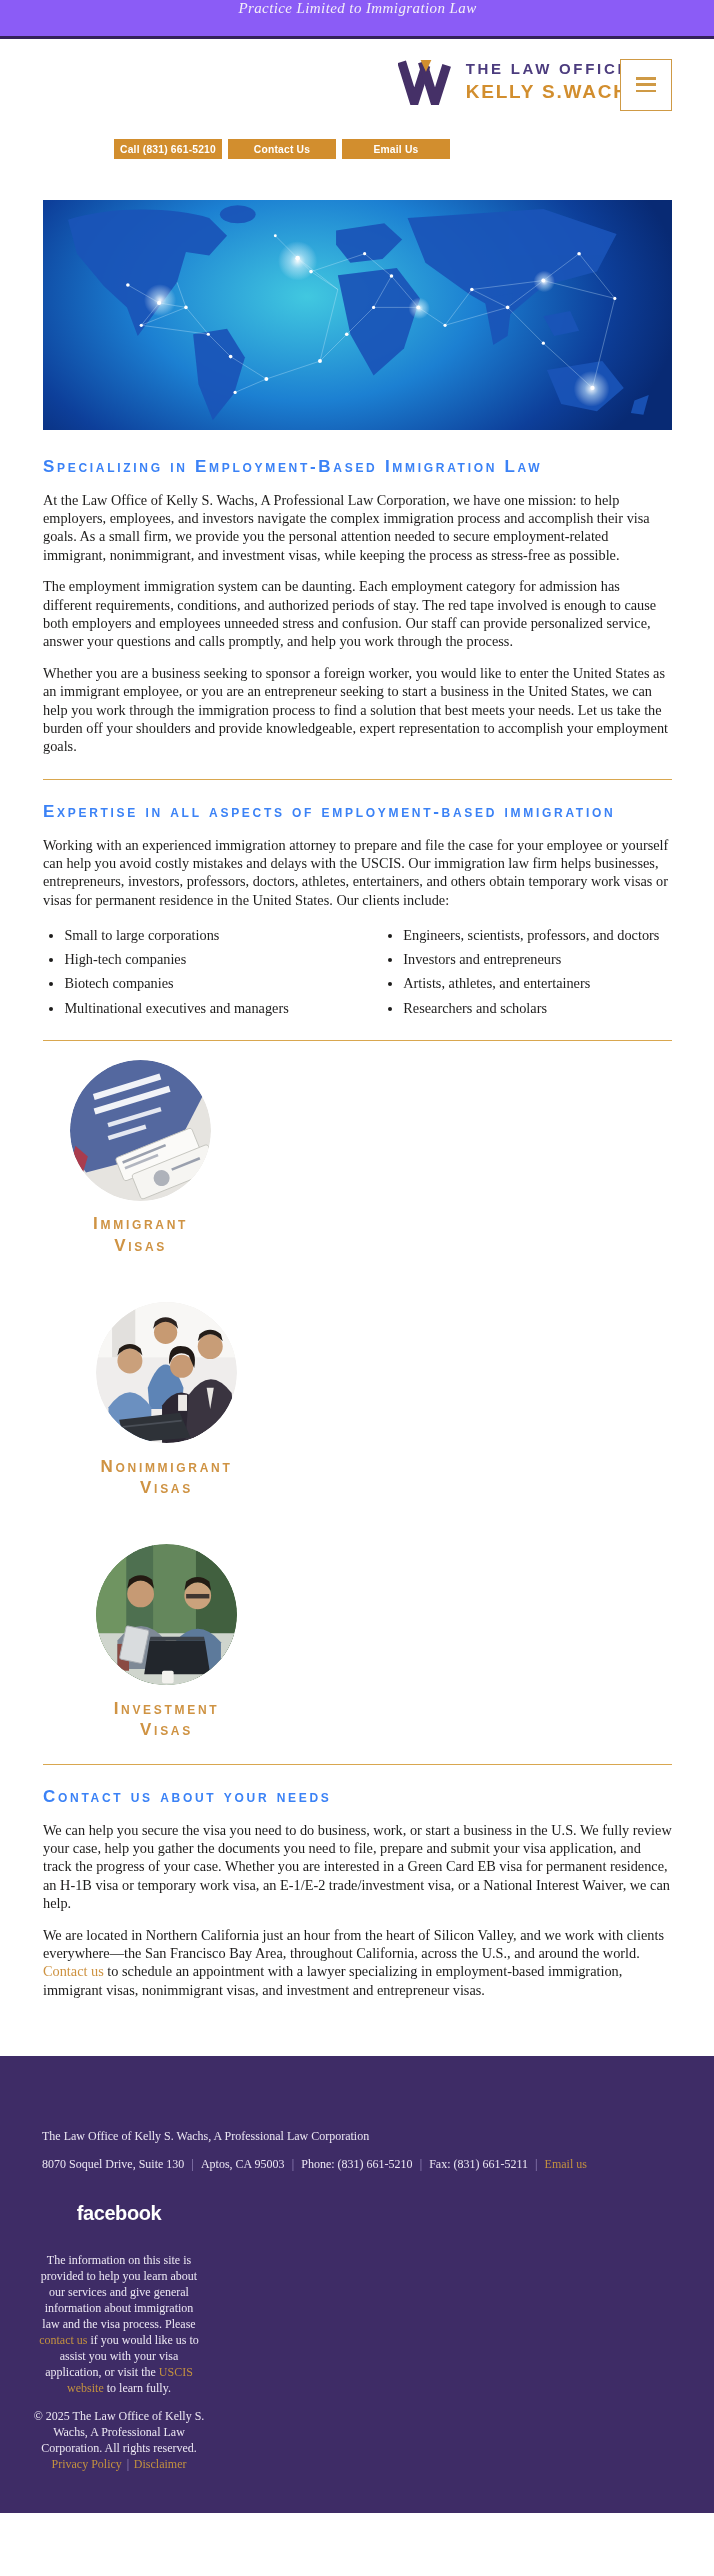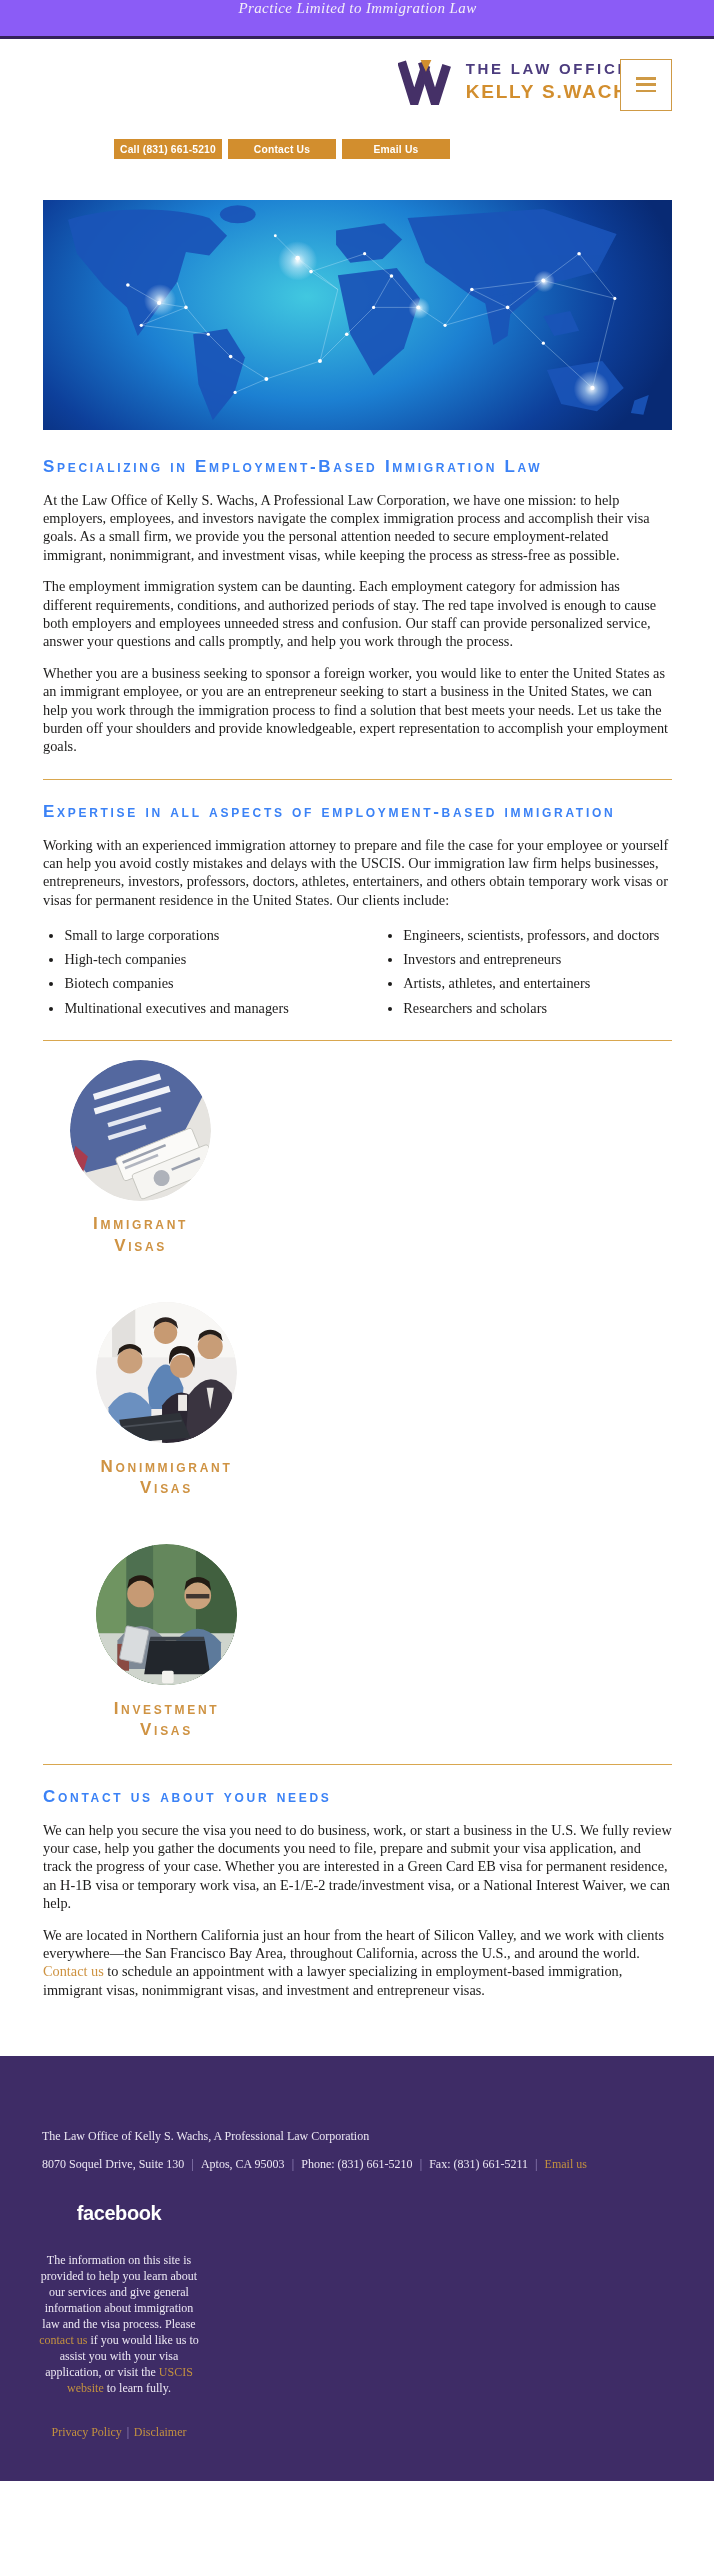--- a/index.html
+++ b/index.html
@@ -311,20 +311,20 @@
   <div class="f-line1">The Law Office of Kelly S. Wachs, A Professional Law Corporation</div>
   <div class="f-line2">
     <span>8070 Soquel Drive, Suite 130</span><span class="f-sep">|</span><span>Aptos, CA 95003</span><span class="f-sep">|</span><span>Phone: (831) 661-5210</span><span class="f-sep">|</span><span>Fax: (831) 661-5211</span><span class="f-sep">|</span><a class="f-link">Email us</a>
   </div>
   <div class="f-col">
     <span class="fb">facebook</span>
     <div class="f-info">
       <span>The information on this site is provided to help you learn about our services and give general information about immigration law and the visa process. Please </span><a class="f-link">contact us</a><span> if you would like us to assist you with your visa application, or visit the </span><a class="f-link">USCIS website</a><span> to learn fully.</span>
     </div>
     <div class="f-copy">
-      <br>
+      <span>© 2025 The Law Office of Kelly S. Wachs, A Professional Law Corporation. All rights reserved.</span><br>
       <a class="f-link">Privacy Policy</a>
       <span class="f-sep" style="margin:0 1.8px;">|</span>
       <a class="f-link">Disclaimer</a>
     </div>
   </div>
 </footer>
 
 
 </body></html>

